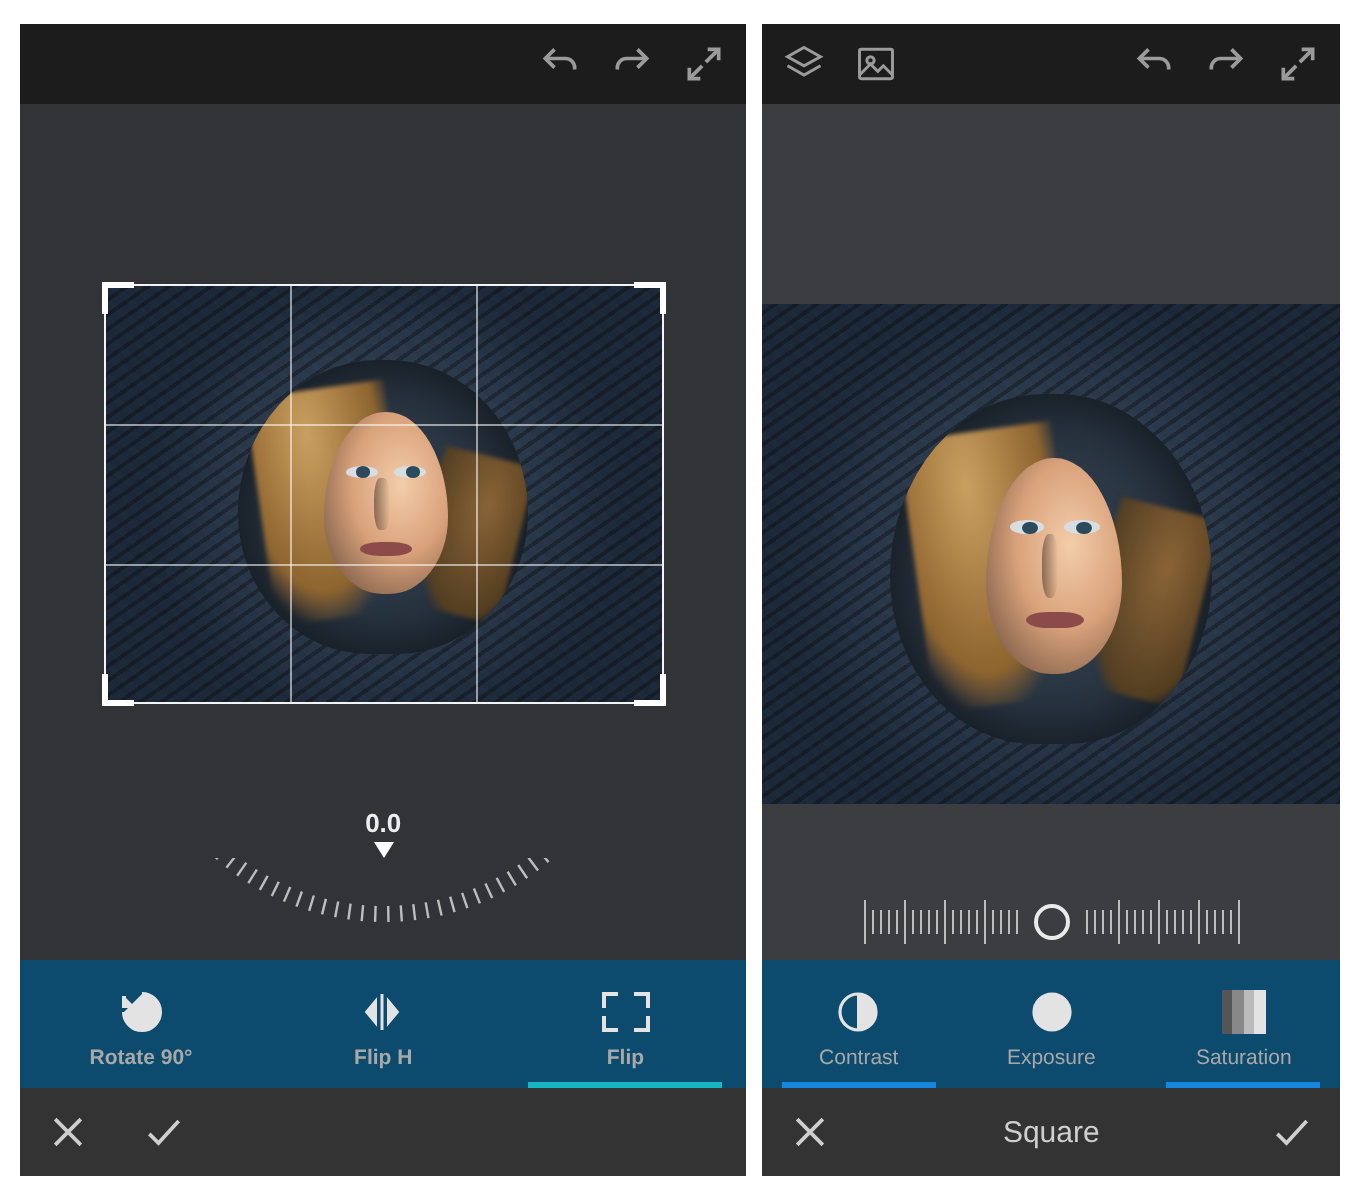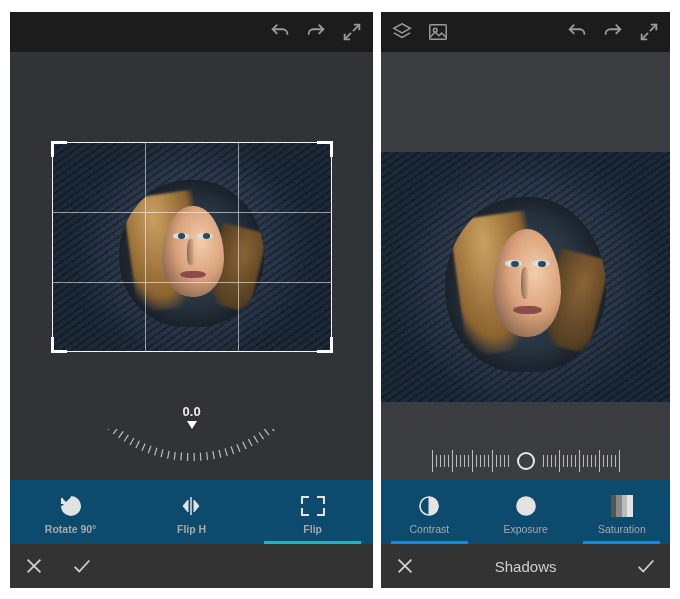--- a/index.html
+++ b/index.html
@@ -506,21 +506,21 @@
         <span>Saturation</span>
       </div>
     </div>
 
     <div class="bottombar">
       <div class="bicon">
         <svg viewBox="0 0 24 24" stroke-width="2">
             <path d="M5 5l14 14M19 5L5 19"></path>
           </svg>
       </div>
-      <div class="btitle">Shadows</div>
+      <div class="btitle">Square</div>
       <div class="bicon">
         <svg viewBox="0 0 24 24" stroke-width="2">
             <path d="M4 13l5 5L20 6"></path>
           </svg>
       </div>
     </div>
   </div>
 
 </div>
 

